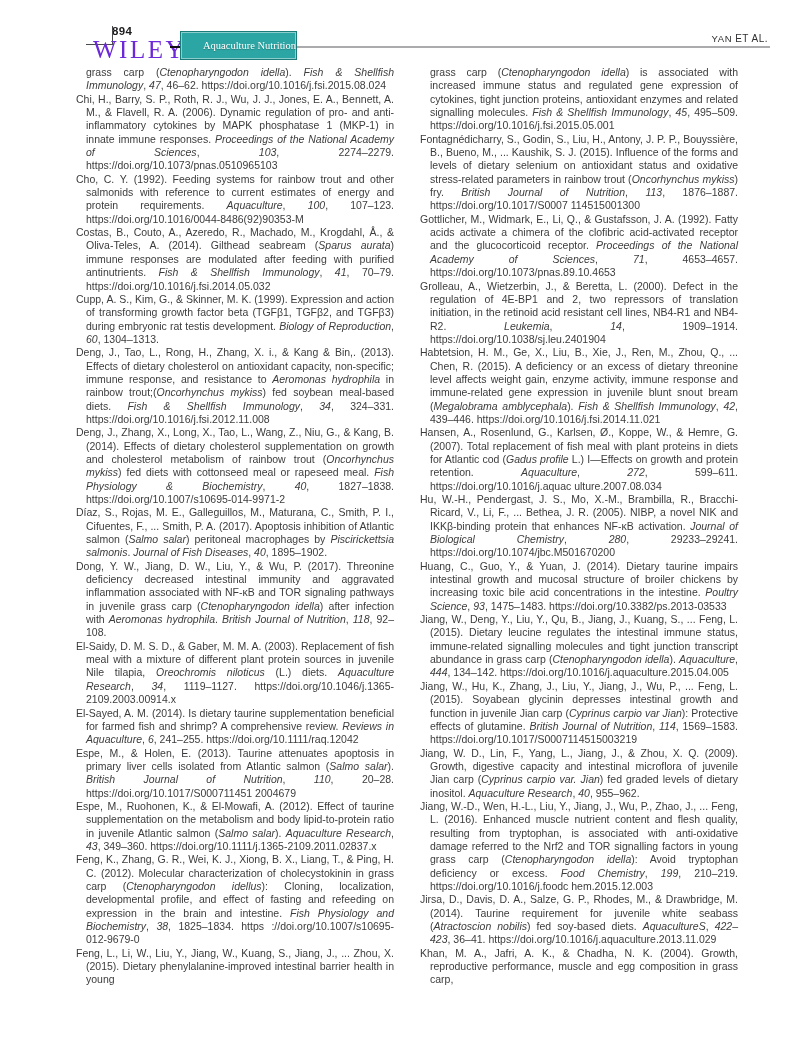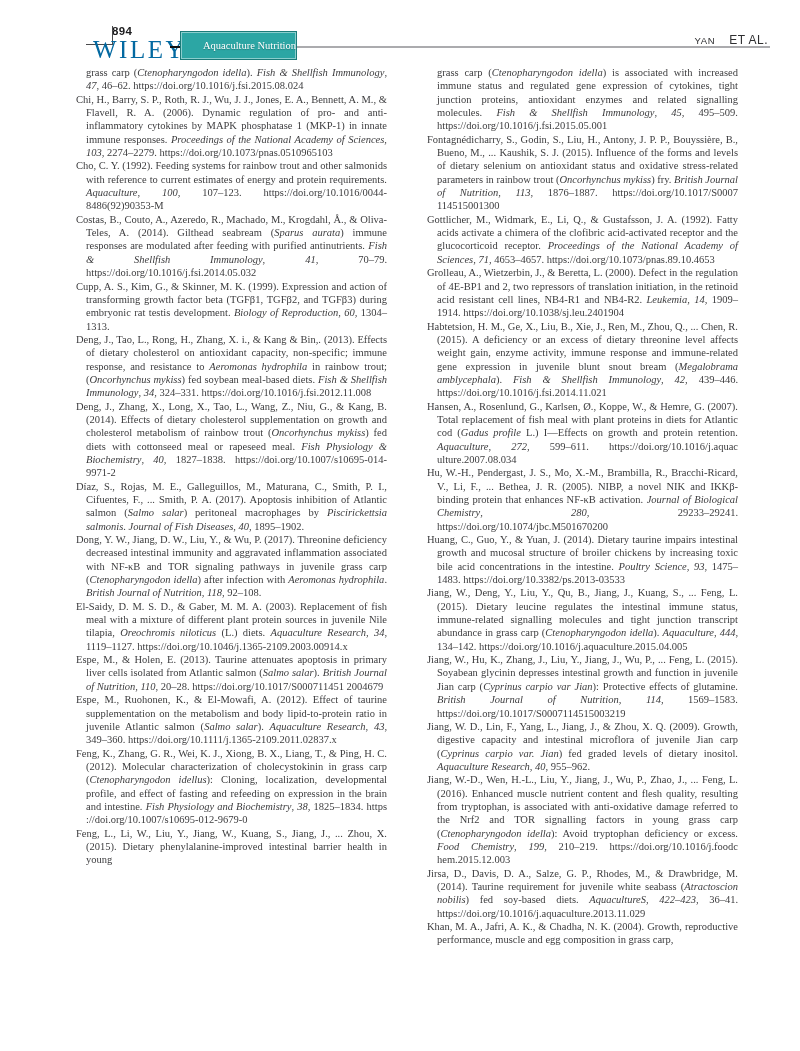--- a/index.html
+++ b/index.html
@@ -13,45 +13,45 @@
   
   .pagenum {
     position:absolute; left:86px; top:25px;
     font-size:11.5px; font-weight:bold; color:#1c1c1e; letter-spacing:0.3px;padding-left:26px;
   }
   .corner-h { position:absolute; left:86px; top:44px; width:26px; height:1px; background:#4a4a4c; }
   .corner-v { position:absolute; left:112px; top:26px; width:1px; height:19px; background:#4a4a4c; }
   .wiley {
     position:absolute; left:93px; top:36px;
     font-family:"Liberation Serif","DejaVu Serif",serif;
-    font-size:25px; letter-spacing:2.5px; color:#0369a1;
+    font-size:25px; letter-spacing:2.5px; color:#6d28d9;
   }
   .wiley-dash { position:absolute; left:170px; top:46px; width:10px; height:2px; background:#101012; }
   .banner {
     position:absolute; left:180px; top:31px; width:117px; height:29px;
     background:#2ca6a4; border:1px solid #1b7b79;
     box-shadow:inset 0 0 0 1px rgba(255,255,255,0.45);
     display:flex; align-items:center;
   }
   .banner-text {
     font-family:"Liberation Serif","DejaVu Serif",serif;
     font-size:10.5px; color:#ffffff; padding-left:22px; white-space:nowrap;
     text-shadow:0 1px 1px rgba(0,0,0,0.25);
   }
   .banner-art { margin-left:auto; margin-right:2px; display:block; }
   .header-rule { position:absolute; left:297px; top:46px; width:473px; height:2px; background:#ababae; }
   .running-head {
     position:absolute; right:32px; top:33px;
     font-size:9.5px; color:#2e2e30; letter-spacing:0.6px;
   }
-  .running-head .etal { font-size:12px; margin-left:14px; letter-spacing:0.5px; }
+  .running-head .etal { font-size:10px; margin-left:3px; letter-spacing:0.5px; }
   
   .columns {
     position:absolute; left:76px; top:66px; width:662px;
-    display:flex; gap:40px;font-family:Liberation Serif, serif;
+    display:flex; gap:26px;
   }
   .col { width:318px; }
   p.ref {
     font-size:10.5px; line-height:13.35px; text-align:justify;
     color:#3c3c3e; overflow-wrap:anywhere; hyphens:auto;
     padding-left:10px; text-indent:-10px;
   }
   p.ref.cont { text-indent:0; }
   p.ref i { font-style:italic; }
 </style>
@@ -87,20 +87,21 @@
         <p class="ref cont"><span>grass carp (</span><i>Ctenopharyngodon idella</i><span>). </span><i>Fish &amp; Shellfish Immunology</i><span>, </span><i>47</i><span>, 46–62. https://doi.org/10.1016/j.fsi.2015.08.024</span></p>
         <p class="ref"><span>Chi, H., Barry, S. P., Roth, R. J., Wu, J. J., Jones, E. A., Bennett, A. M., &amp; Flavell, R. A. (2006). Dynamic regulation of pro- and anti-inflammatory cytokines by MAPK phosphatase 1 (MKP-1) in innate immune responses. </span><i>Proceedings of the National Academy of Sciences</i><span>, </span><i>103</i><span>, 2274–2279. https://doi.org/10.1073/pnas.0510965103</span></p>
         <p class="ref"><span>Cho, C. Y. (1992). Feeding systems for rainbow trout and other salmonids with reference to current estimates of energy and protein requirements. </span><i>Aquaculture</i><span>, </span><i>100</i><span>, 107–123. https://doi.org/10.1016/0044-8486(92)90353-M</span></p>
         <p class="ref"><span>Costas, B., Couto, A., Azeredo, R., Machado, M., Krogdahl, Å., &amp; Oliva-Teles, A. (2014). Gilthead seabream (</span><i>Sparus aurata</i><span>) immune responses are modulated after feeding with purified antinutrients. </span><i>Fish &amp; Shellfish Immunology</i><span>, </span><i>41</i><span>, 70–79. https://doi.org/10.1016/j.fsi.2014.05.032</span></p>
         <p class="ref"><span>Cupp, A. S., Kim, G., &amp; Skinner, M. K. (1999). Expression and action of transforming growth factor beta (TGFβ1, TGFβ2, and TGFβ3) during embryonic rat testis development. </span><i>Biology of Reproduction</i><span>, </span><i>60</i><span>, 1304–1313.</span></p>
         <p class="ref"><span>Deng, J., Tao, L., Rong, H., Zhang, X. i., &amp; Kang &amp; Bin,. (2013). Effects of dietary cholesterol on antioxidant capacity, non-specific; immune response, and resistance to </span><i>Aeromonas hydrophila</i><span> in rainbow trout;(</span><i>Oncorhynchus mykiss</i><span>) fed soybean meal-based diets. </span><i>Fish &amp; Shellfish Immunology</i><span>, </span><i>34</i><span>, 324–331. https://doi.org/10.1016/j.fsi.2012.11.008</span></p>
         <p class="ref"><span>Deng, J., Zhang, X., Long, X., Tao, L., Wang, Z., Niu, G., &amp; Kang, B. (2014). Effects of dietary cholesterol supplementation on growth and cholesterol metabolism of rainbow trout (</span><i>Oncorhynchus mykiss</i><span>) fed diets with cottonseed meal or rapeseed meal. </span><i>Fish Physiology &amp; Biochemistry</i><span>, </span><i>40</i><span>, 1827–1838. https://doi.org/10.1007/s10695-014-9971-2</span></p>
         <p class="ref"><span>Díaz, S., Rojas, M. E., Galleguillos, M., Maturana, C., Smith, P. I., Cifuentes, F., ... Smith, P. A. (2017). Apoptosis inhibition of Atlantic salmon (</span><i>Salmo salar</i><span>) peritoneal macrophages by </span><i>Piscirickettsia salmonis</i><span>. </span><i>Journal of Fish Diseases</i><span>, </span><i>40</i><span>, 1895–1902.</span></p>
         <p class="ref"><span>Dong, Y. W., Jiang, D. W., Liu, Y., &amp; Wu, P. (2017). Threonine deficiency decreased intestinal immunity and aggravated inflammation associated with NF-κB and TOR signaling pathways in juvenile grass carp (</span><i>Ctenopharyngodon idella</i><span>) after infection with </span><i>Aeromonas hydrophila</i><span>. </span><i>British Journal of Nutrition</i><span>, </span><i>118</i><span>, 92–108.</span></p>
         <p class="ref"><span>El-Saidy, D. M. S. D., &amp; Gaber, M. M. A. (2003). Replacement of fish meal with a mixture of different plant protein sources in juvenile Nile tilapia, </span><i>Oreochromis niloticus</i><span> (L.) diets. </span><i>Aquaculture Research</i><span>, </span><i>34</i><span>, 1119–1127. https://doi.org/10.1046/j.1365-2109.2003.00914.x</span></p>
+        <p class="ref"><span>El-Sayed, A. M. (2014). Is dietary taurine supplementation beneficial for farmed fish and shrimp? A comprehensive review. </span><i>Reviews in Aquaculture</i><span>, </span><i>6</i><span>, 241–255. https://doi.org/10.1111/raq.12042</span></p>
         <p class="ref"><span>Espe, M., &amp; Holen, E. (2013). Taurine attenuates apoptosis in primary liver cells isolated from Atlantic salmon (</span><i>Salmo salar</i><span>). </span><i>British Journal of Nutrition</i><span>, </span><i>110</i><span>, 20–28. https://doi.org/10.1017/S000711451 2004679</span></p>
         <p class="ref"><span>Espe, M., Ruohonen, K., &amp; El-Mowafi, A. (2012). Effect of taurine supplementation on the metabolism and body lipid-to-protein ratio in juvenile Atlantic salmon (</span><i>Salmo salar</i><span>). </span><i>Aquaculture Research</i><span>, </span><i>43</i><span>, 349–360. https://doi.org/10.1111/j.1365-2109.2011.02837.x</span></p>
         <p class="ref"><span>Feng, K., Zhang, G. R., Wei, K. J., Xiong, B. X., Liang, T., &amp; Ping, H. C. (2012). Molecular characterization of cholecystokinin in grass carp (</span><i>Ctenopharyngodon idellus</i><span>): Cloning, localization, developmental profile, and effect of fasting and refeeding on expression in the brain and intestine. </span><i>Fish Physiology and Biochemistry</i><span>, </span><i>38</i><span>, 1825–1834. https ://doi.org/10.1007/s10695-012-9679-0</span></p>
         <p class="ref"><span>Feng, L., Li, W., Liu, Y., Jiang, W., Kuang, S., Jiang, J., ... Zhou, X. (2015). Dietary phenylalanine-improved intestinal barrier health in young</span></p>
       </div>
     <div class="col">
         <p class="ref cont"><span>grass carp (</span><i>Ctenopharyngodon idella</i><span>) is associated with increased immune status and regulated gene expression of cytokines, tight junction proteins, antioxidant enzymes and related signalling molecules. </span><i>Fish &amp; Shellfish Immunology</i><span>, </span><i>45</i><span>, 495–509. https://doi.org/10.1016/j.fsi.2015.05.001</span></p>
         <p class="ref"><span>Fontagnédicharry, S., Godin, S., Liu, H., Antony, J. P. P., Bouyssière, B., Bueno, M., ... Kaushik, S. J. (2015). Influence of the forms and levels of dietary selenium on antioxidant status and oxidative stress-related parameters in rainbow trout (</span><i>Oncorhynchus mykiss</i><span>) fry. </span><i>British Journal of Nutrition</i><span>, </span><i>113</i><span>, 1876–1887. https://doi.org/10.1017/S0007 114515001300</span></p>
         <p class="ref"><span>Gottlicher, M., Widmark, E., Li, Q., &amp; Gustafsson, J. A. (1992). Fatty acids activate a chimera of the clofibric acid-activated receptor and the glucocorticoid receptor. </span><i>Proceedings of the National Academy of Sciences</i><span>, </span><i>71</i><span>, 4653–4657. https://doi.org/10.1073/pnas.89.10.4653</span></p>
         <p class="ref"><span>Grolleau, A., Wietzerbin, J., &amp; Beretta, L. (2000). Defect in the regulation of 4E-BP1 and 2, two repressors of translation initiation, in the retinoid acid resistant cell lines, NB4-R1 and NB4-R2. </span><i>Leukemia</i><span>, </span><i>14</i><span>, 1909–1914. https://doi.org/10.1038/sj.leu.2401904</span></p>

